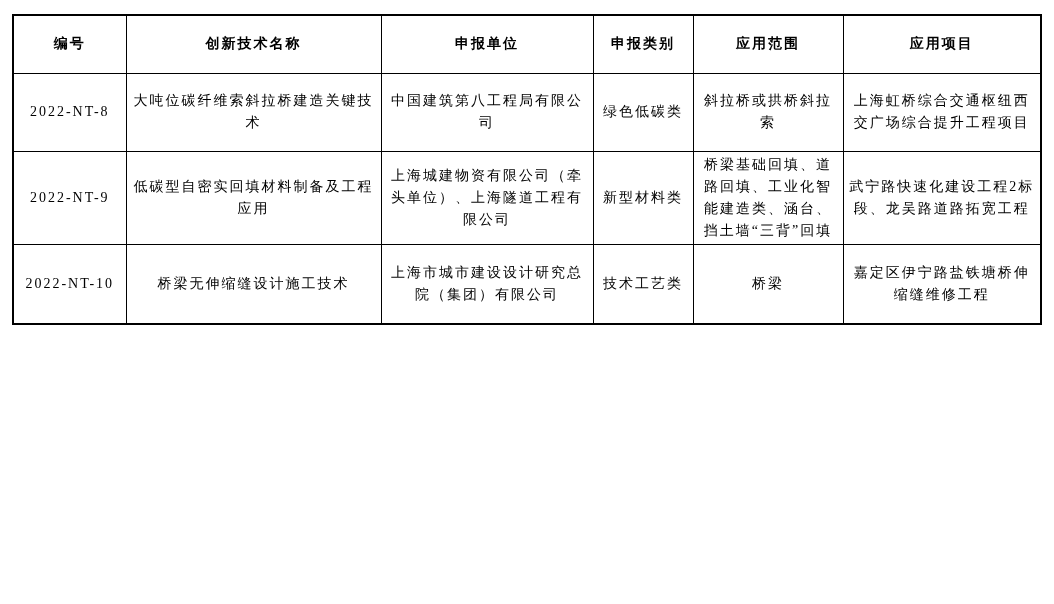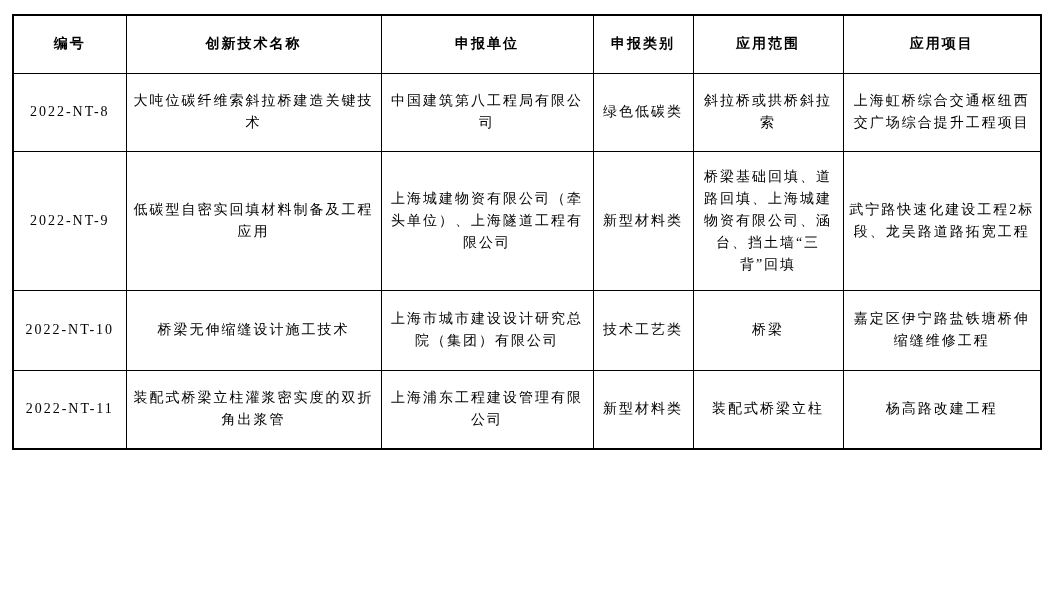--- a/index.html
+++ b/index.html
@@ -25,21 +25,21 @@
     table-layout: fixed;
     width: 1028px;
     border: 2px solid #000000;
     background: #ffffff;
   }
   table.grid th,
   table.grid td {
     border: 1px solid #000000;
     text-align: center;
     vertical-align: middle;
-    padding: 14px 4px;
+    padding: 2px 4px;
     font-size: 14px;
     line-height: 22px;
     letter-spacing: 2px;
     word-break: break-all;
     overflow: hidden;
   }
   table.grid th {
     font-weight: bold;
     letter-spacing: 2px;
   }
@@ -85,34 +85,26 @@
         <td>中国建筑第八工程局有限公司</td>
         <td>绿色低碳类</td>
         <td>斜拉桥或拱桥斜拉索</td>
         <td>上海虹桥综合交通枢纽西交广场综合提升工程项目</td>
       </tr>
       <tr class="h93">
         <td class="id-cell">2022-NT-9</td>
         <td>低碳型自密实回填材料制备及工程应用</td>
         <td>上海城建物资有限公司（牵头单位）、上海隧道工程有限公司</td>
         <td>新型材料类</td>
-        <td>桥梁基础回填、道路回填、上海城建物资有限公司、涵台、挡土墙“三背”回填</td>
+        <td>桥梁基础回填、道路回填、工业化智能建造类、涵台、挡土墙“三背”回填</td>
         <td>武宁路快速化建设工程2标段、龙吴路道路拓宽工程</td>
       </tr>
       <tr class="h80">
         <td class="id-cell">2022-NT-10</td>
         <td>桥梁无伸缩缝设计施工技术</td>
         <td>上海市城市建设设计研究总院（集团）有限公司</td>
         <td>技术工艺类</td>
         <td>桥梁</td>
         <td>嘉定区伊宁路盐铁塘桥伸缩缝维修工程</td>
       </tr>
-      <tr class="h79">
-        <td class="id-cell">2022-NT-11</td>
-        <td>装配式桥梁立柱灌浆密实度的双折角出浆管</td>
-        <td>上海浦东工程建设管理有限公司</td>
-        <td>新型材料类</td>
-        <td>装配式桥梁立柱</td>
-        <td>杨高路改建工程</td>
-      </tr>
     </tbody>
   </table>
 </div>
 
 </body></html>

